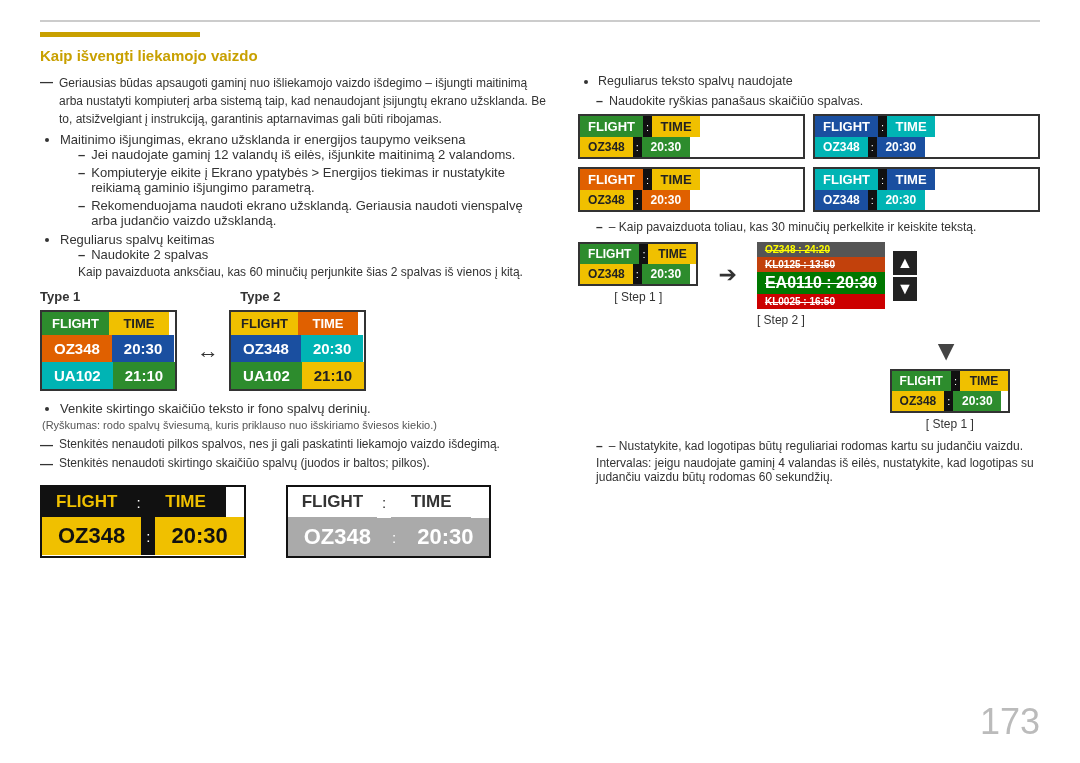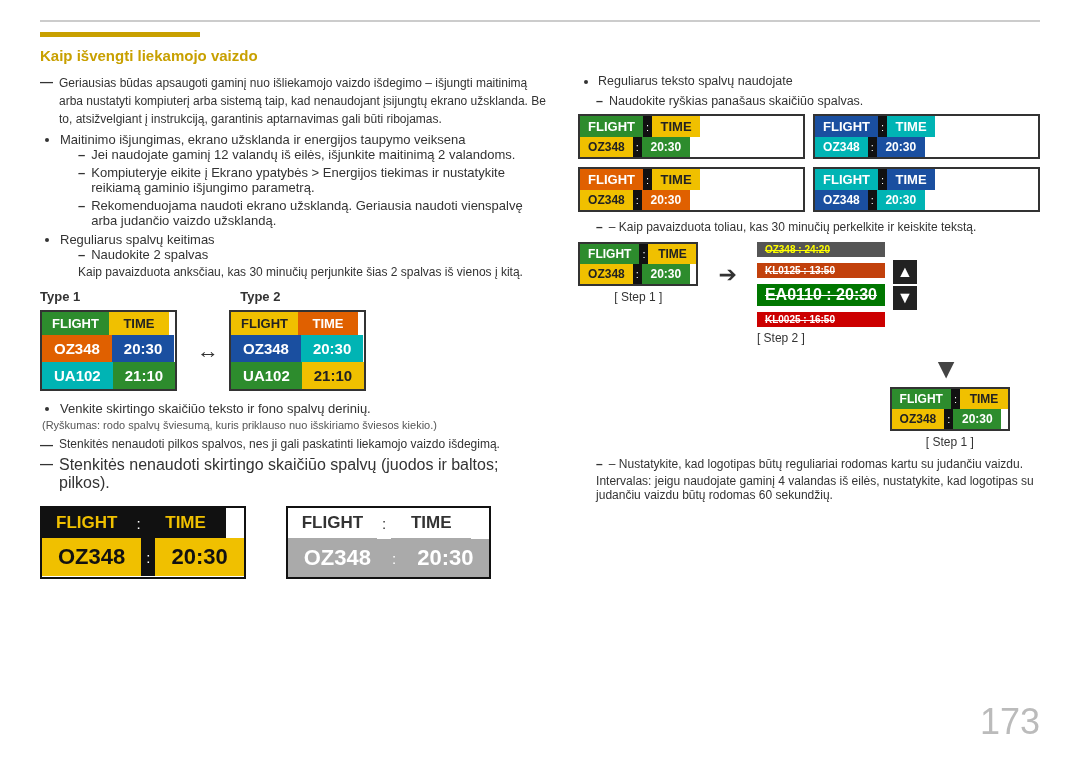--- a/index.html
+++ b/index.html
@@ -216,21 +216,21 @@
       align-items: flex-start;
     }
     .step2-inner {
       display: flex;
       align-items: center;
       gap: 8px;
     }
     .crossed-rows {
       display: flex;
       flex-direction: column;
-      gap: 6px;
+      gap: 0;
     }
     .crossed-row {
       font-size: 11px;
       font-weight: bold;
       padding: 2px 8px;
       position: relative;
       color: #fff;
       background: #555;
       text-decoration: line-through;
     }
@@ -274,21 +274,21 @@
           <span>Rekomenduojama naudoti ekrano užsklandą. Geriausia naudoti vienspalvę arba judančio vaizdo užsklandą.</span>
         </div>
       </li>
       <li style="margin-top:4px;">
         <span>Reguliarus spalvų keitimas</span>
         <div class="sub-dash">
           <span class="dash">–</span>
           <span>Naudokite 2 spalvas</span>
         </div>
         <div style="margin-left:18px; font-size:12px;">
-          <span>Kaip pavaizduota anksčiau, kas 30 minučių perjunkite šias 2 spalvas iš vienos į kitą.</span>
+          <span>Kaip pavaizduota anksčiau, kas 60 minučių perjunkite šias 2 spalvas iš vienos į kitą.</span>
         </div>
       </li>
     </ul>
 
     <div class="type-labels">
       <span>Type 1</span>
       <span>Type 2</span>
     </div>
 
     <div class="type-boards">
@@ -334,21 +334,21 @@
         <span>(Ryškumas: rodo spalvų šviesumą, kuris priklauso nuo išskiriamo šviesos kiekio.)</span>
       </li>
     </ul>
 
     <div class="dash-item" style="margin-top:4px;">
       <span class="dash">—</span>
       <span style="font-size:12px;">Stenkitės nenaudoti pilkos spalvos, nes ji gali paskatinti liekamojo vaizdo išdegimą.</span>
     </div>
     <div class="dash-item">
       <span class="dash">—</span>
-      <span style="font-size:16px;">Stenkitės nenaudoti skirtingo skaičiūo spalvų (juodos ir baltos; pilkos).</span>
+      <span style="font-size:12px;">Stenkitės nenaudoti skirtingo skaičiūo spalvų (juodos ir baltos; pilkos).</span>
     </div>
 
     <div class="bottom-boards" style="margin-top:14px;">
 
       <div class="large-board">
         <div class="lb-row">
           <div class="lb-cell lb-header" style="background:#111; color:#f0c000; font-size:17px;">FLIGHT</div>
           <div class="lb-colon">:</div>
           <div class="lb-cell lb-header" style="background:#111; color:#f0c000; font-size:17px;">TIME</div>
         </div>

